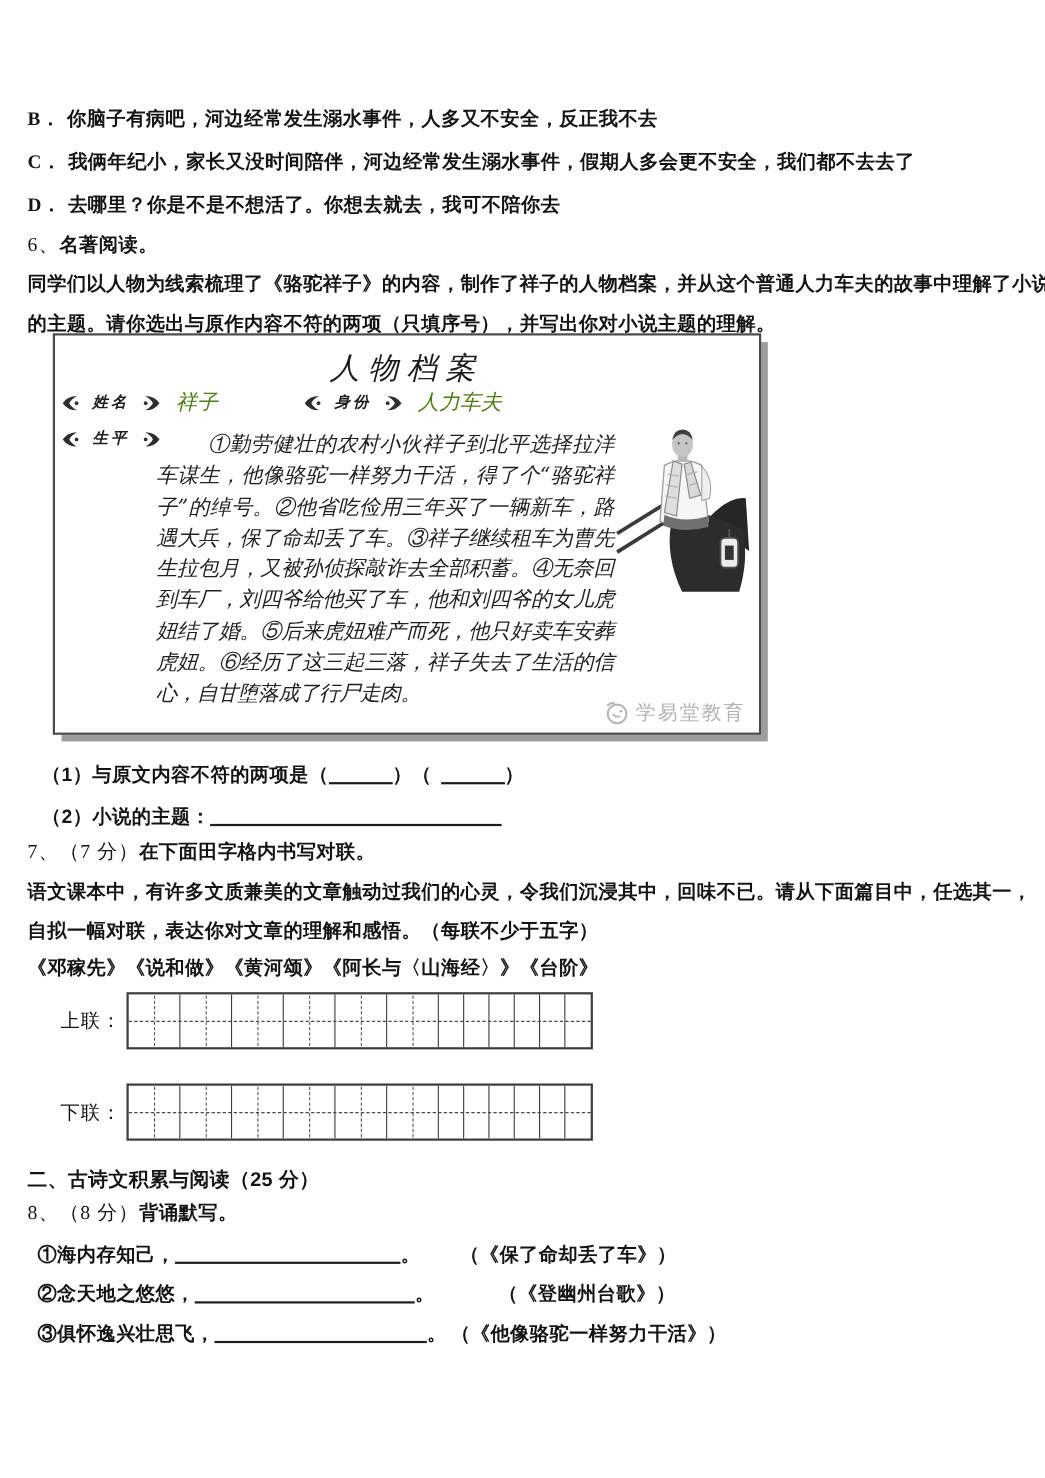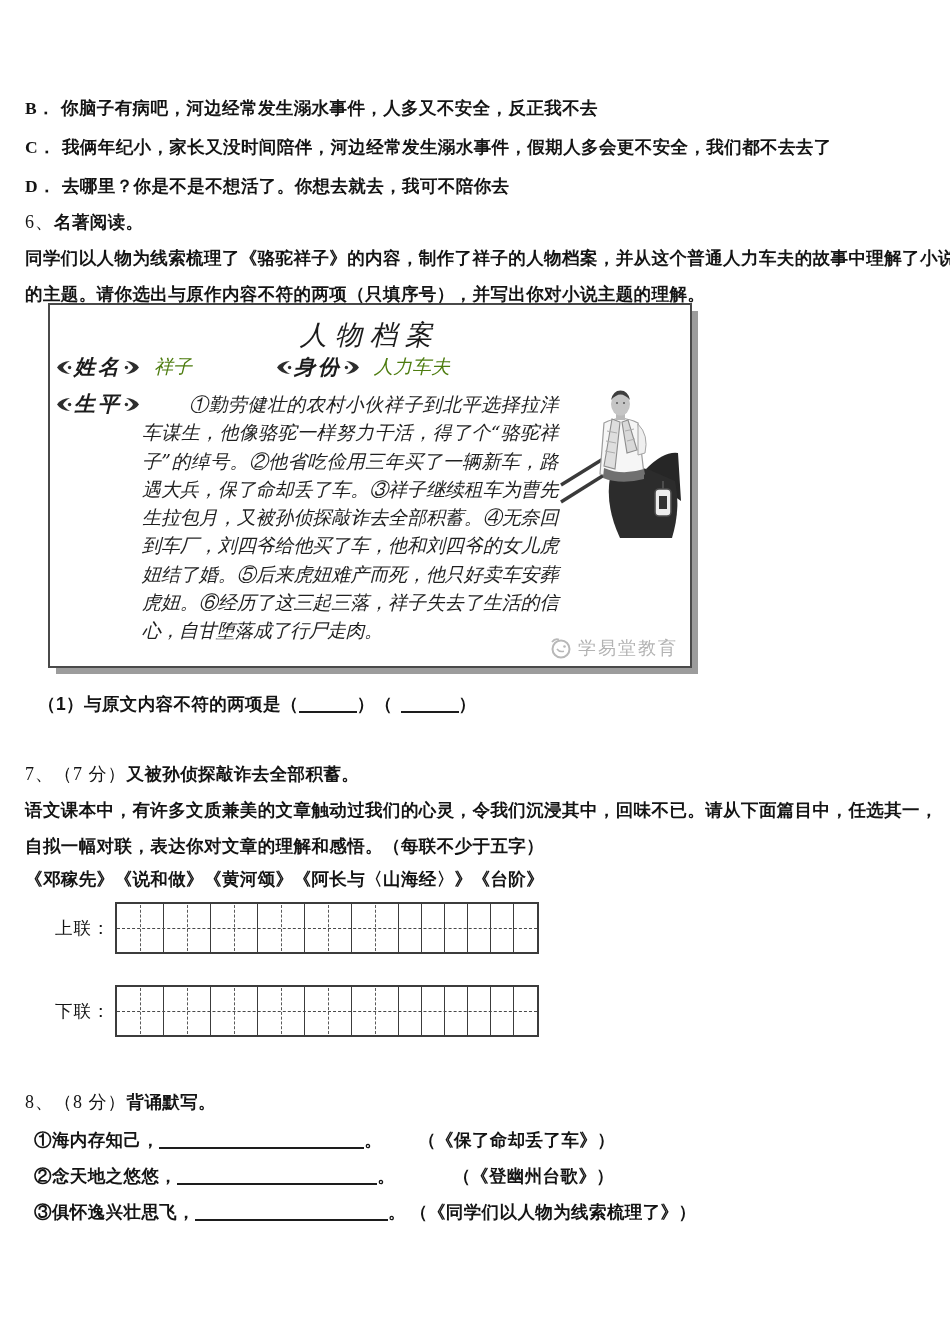--- a/index.html
+++ b/index.html
@@ -12,22 +12,22 @@
   .blank{display:inline-block;border-bottom:2px solid #1d1d1d;height:15px;
          vertical-align:-3px;}
 
   
   .card{position:absolute;left:48px;top:303px;width:640px;height:361px;background:#fff;
         border:2.5px solid #4a4a4a;box-shadow:7px 7px 0 -1px #9c9c9c;
         font-family:"DejaVu Serif",serif;}
   .card-title{position:absolute;top:12px;left:0;right:0;text-align:center;
         font-size:27px;font-weight:400;font-style:italic;letter-spacing:8px;color:#1c1c1c;}
   .field{position:absolute;display:flex;align-items:center;white-space:nowrap;}
-  .flabel{font-weight:700;font-style:italic;font-size:21px;letter-spacing:3px;
-        color:#1c1c1c;margin:0 2px;}
+  .flabel{font-weight:700;font-style:italic;font-size:14px;letter-spacing:3px;
+        color:#1c1c1c;margin:0 12px;}
   .fvalue{font-style:italic;font-size:19px;margin-left:14px;color:#4d7c0f;}
   .orn{display:inline-block;line-height:0;}
   .orn.flip{transform:scaleX(-1);}
   .bio{position:absolute;left:92px;top:85px;width:416px;font-size:19px;line-height:28.3px;
        text-indent:47px;font-style:italic;color:#1f1f1f;letter-spacing:-0.5px;text-align:justify;}
   .figure{position:absolute;left:500px;top:84px;}
   .watermark{position:absolute;right:12px;bottom:6px;display:flex;align-items:center;gap:5px;
        color:#b3b3b3;font-size:18px;letter-spacing:2px;font-style:normal;
        font-family:Liberation Sans, sans-serif;}
 
@@ -138,23 +138,26 @@
         <circle cx="15.5" cy="10.5" r="1.3" fill="#b8b8b8"></circle>
         <path d="M8 13 q2.5 3.5 7 2.2" fill="none" stroke="#b8b8b8" stroke-width="1.6"></path>
       </svg>
       <span>学易堂教育</span>
     </div>
   </div>
 
   <div class="line" style="top:692px;left:38px">
     <span>（1）与原文内容不符的两项是（</span><span class="blank" style="width:58px"></span><span>）（</span><span class="blank" style="width:58px;margin-left:8px"></span><span>）</span>
   </div>
+  <div class="line" style="top:730px;left:38px">
+    <span>（2）小说的主题：</span><span class="blank" style="width:265px"></span>
+  </div>
 
   <div class="line" style="top:762px">
-    <span class="num">7、（7 分）</span><span>又被孙侦探敲诈去全部积蓄。</span>
+    <span class="num">7、（7 分）</span><span>在下面田字格内书写对联。</span>
   </div>
   <div class="line" style="top:798px">语文课本中，有许多文质兼美的文章触动过我们的心灵，令我们沉浸其中，回味不已。请从下面篇目中，任选其一，</div>
   <div class="line" style="top:867px">《邓稼先》《说和做》《黄河颂》《阿长与〈山海经〉》《台阶》</div>
   <div class="line" style="top:834px">自拟一幅对联，表达你对文章的理解和感悟。（每联不少于五字）</div>
 
   <div class="tian-row" style="top:902px">
     <span class="tian-label">上联：</span>
     <div class="tian-grid">
       <div class="hdash"></div>
     <div class="cell wide"></div>
@@ -183,27 +186,28 @@
         <div class="cell wide"></div>
         <div class="cell narrow"></div>
         <div class="cell narrow"></div>
         <div class="cell narrow"></div>
         <div class="cell narrow"></div>
         <div class="cell narrow"></div>
         <div class="cell narrow"></div>
       </div>
   </div>
 
+  <div class="line" style="top:1060px;font-size:18px">二、古诗文积累与阅读（25 分）</div>
   <div class="line" style="top:1090px">
     <span class="num">8、（8 分）</span><span>背诵默写。</span>
   </div>
 
   <div class="line" style="top:1128px;left:34px">
     <span>①海内存知己，</span><span class="blank" style="width:205px"></span><span>。</span><span class="src" style="margin-left:36px">（《保了命却丢了车》）</span>
   </div>
   <div class="line" style="top:1164px;left:34px">
     <span>②念天地之悠悠，</span><span class="blank" style="width:200px"></span><span>。</span><span class="src" style="margin-left:58px">（《登幽州台歌》）</span>
   </div>
   <div class="line" style="top:1200px;left:34px">
-    <span>③俱怀逸兴壮思飞，</span><span class="blank" style="width:193px"></span><span>。</span><span class="src" style="margin-left:4px">（《同学们以人物为线索梳理了》）</span>
+    <span>③俱怀逸兴壮思飞，</span><span class="blank" style="width:193px"></span><span>。</span><span class="src" style="margin-left:4px">（《他像骆驼一样努力干活》）</span>
   </div>
 
 </div>
 
 </body></html>

